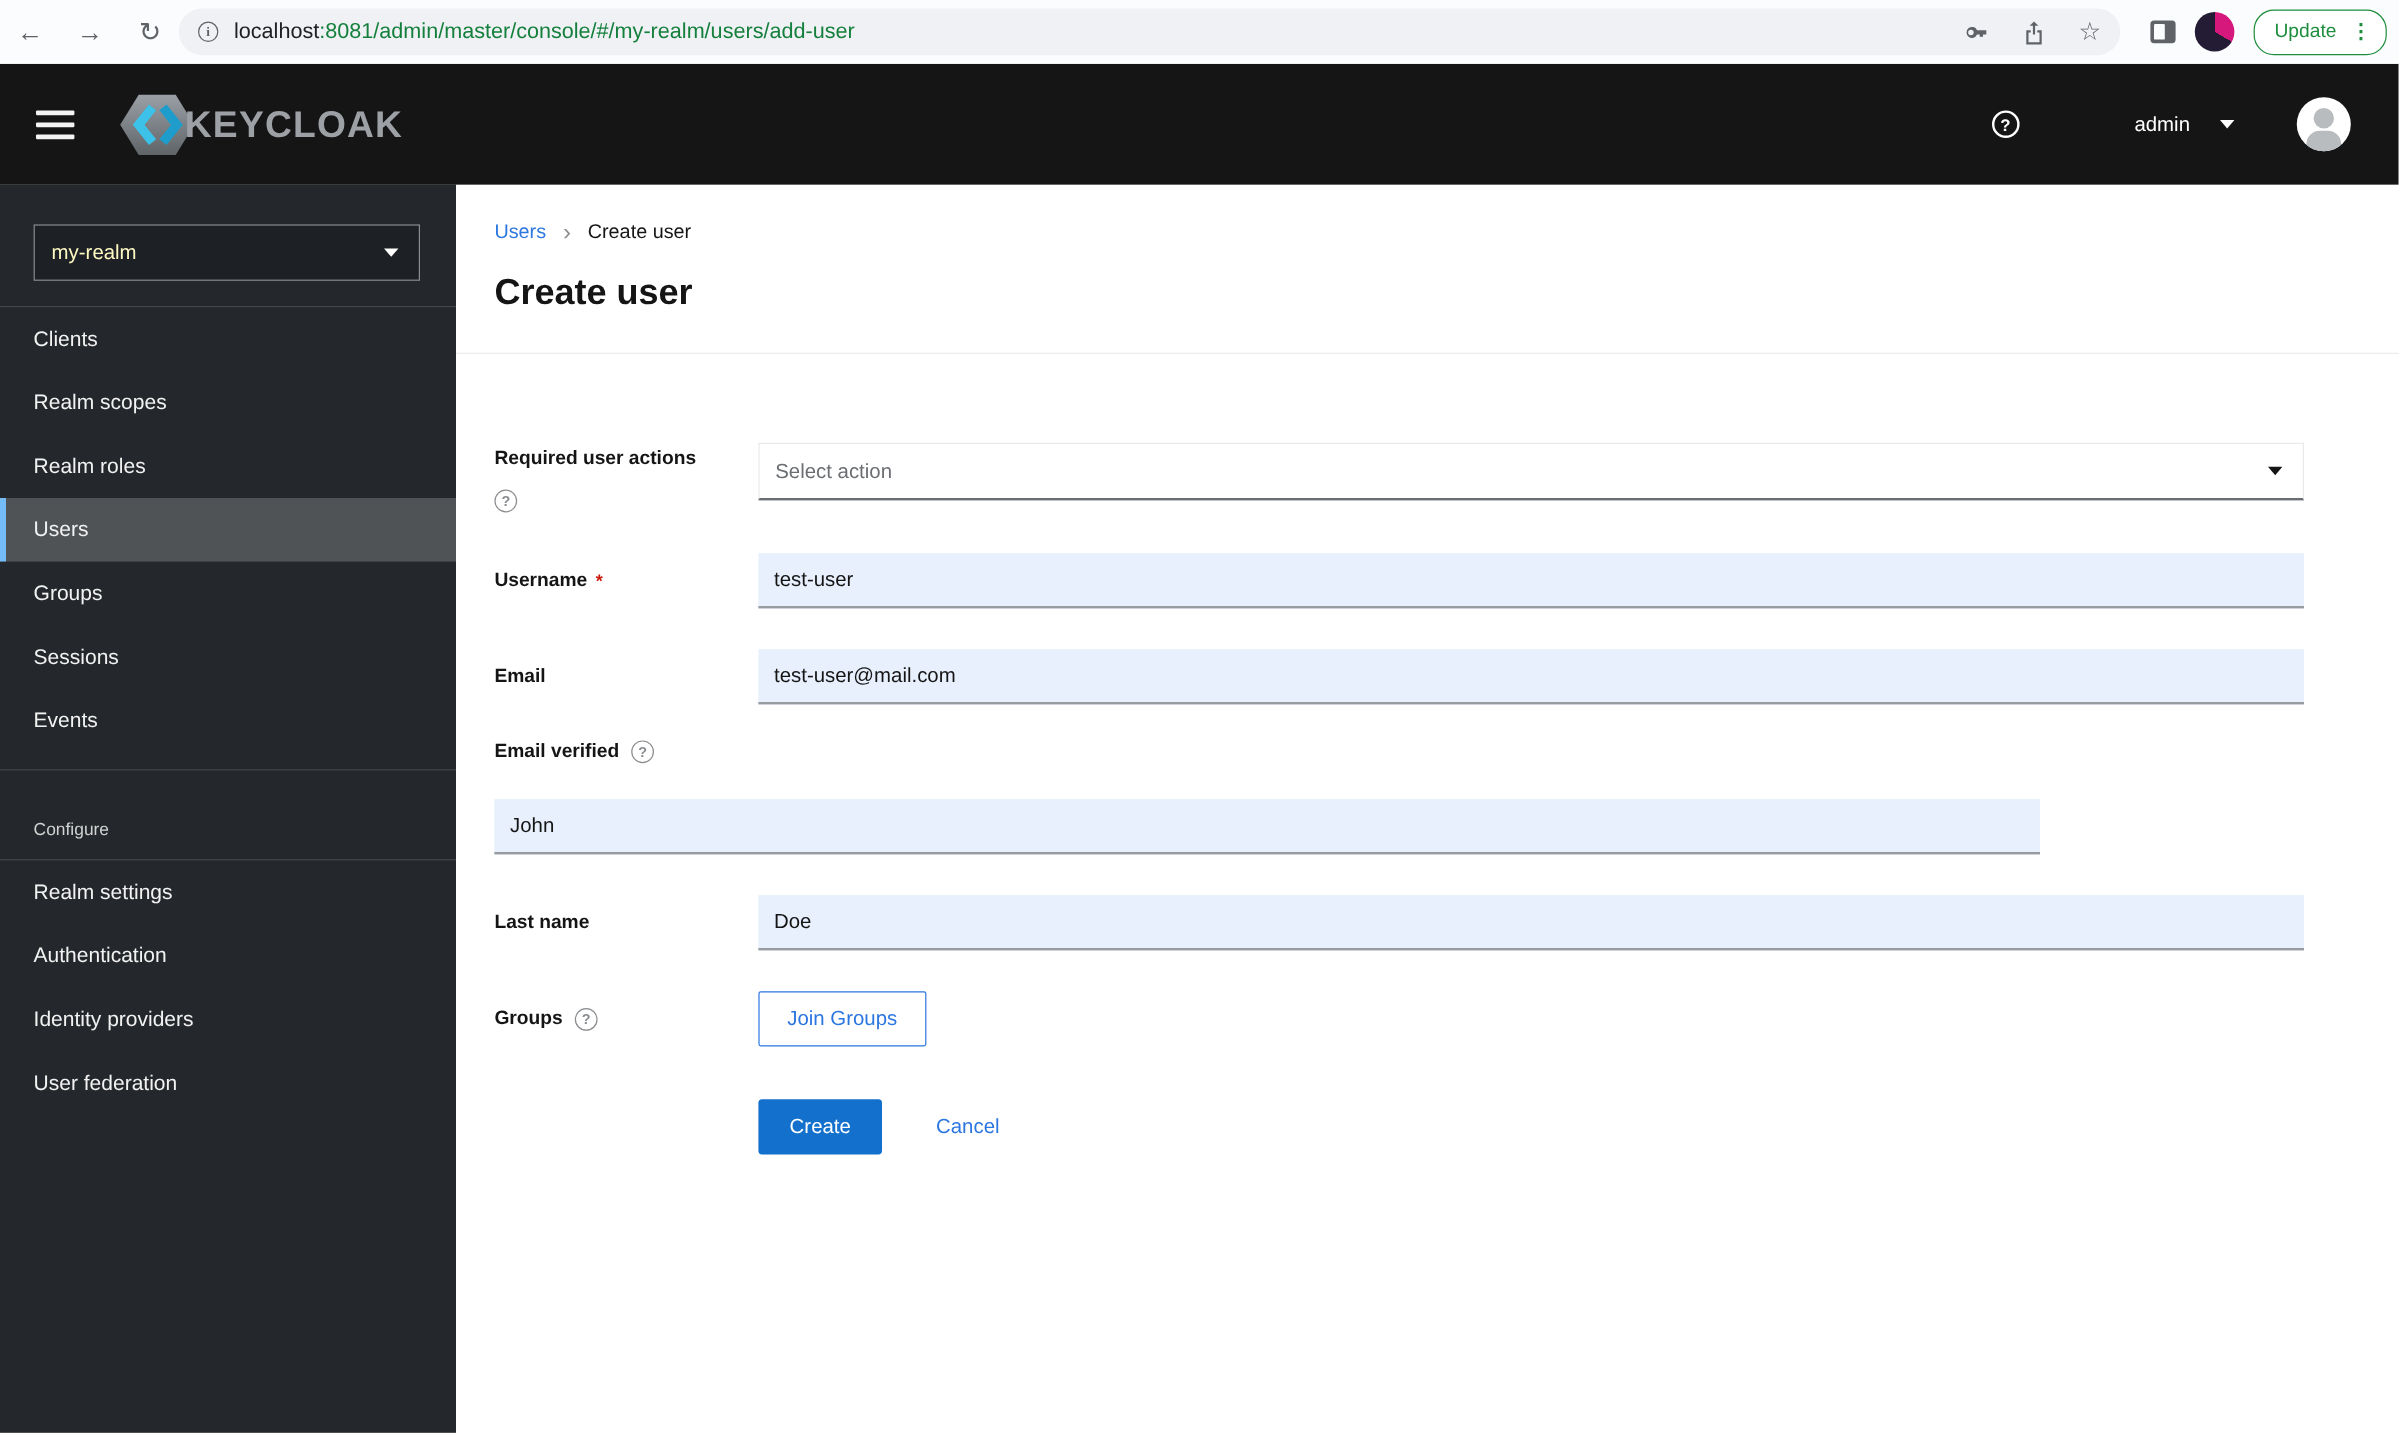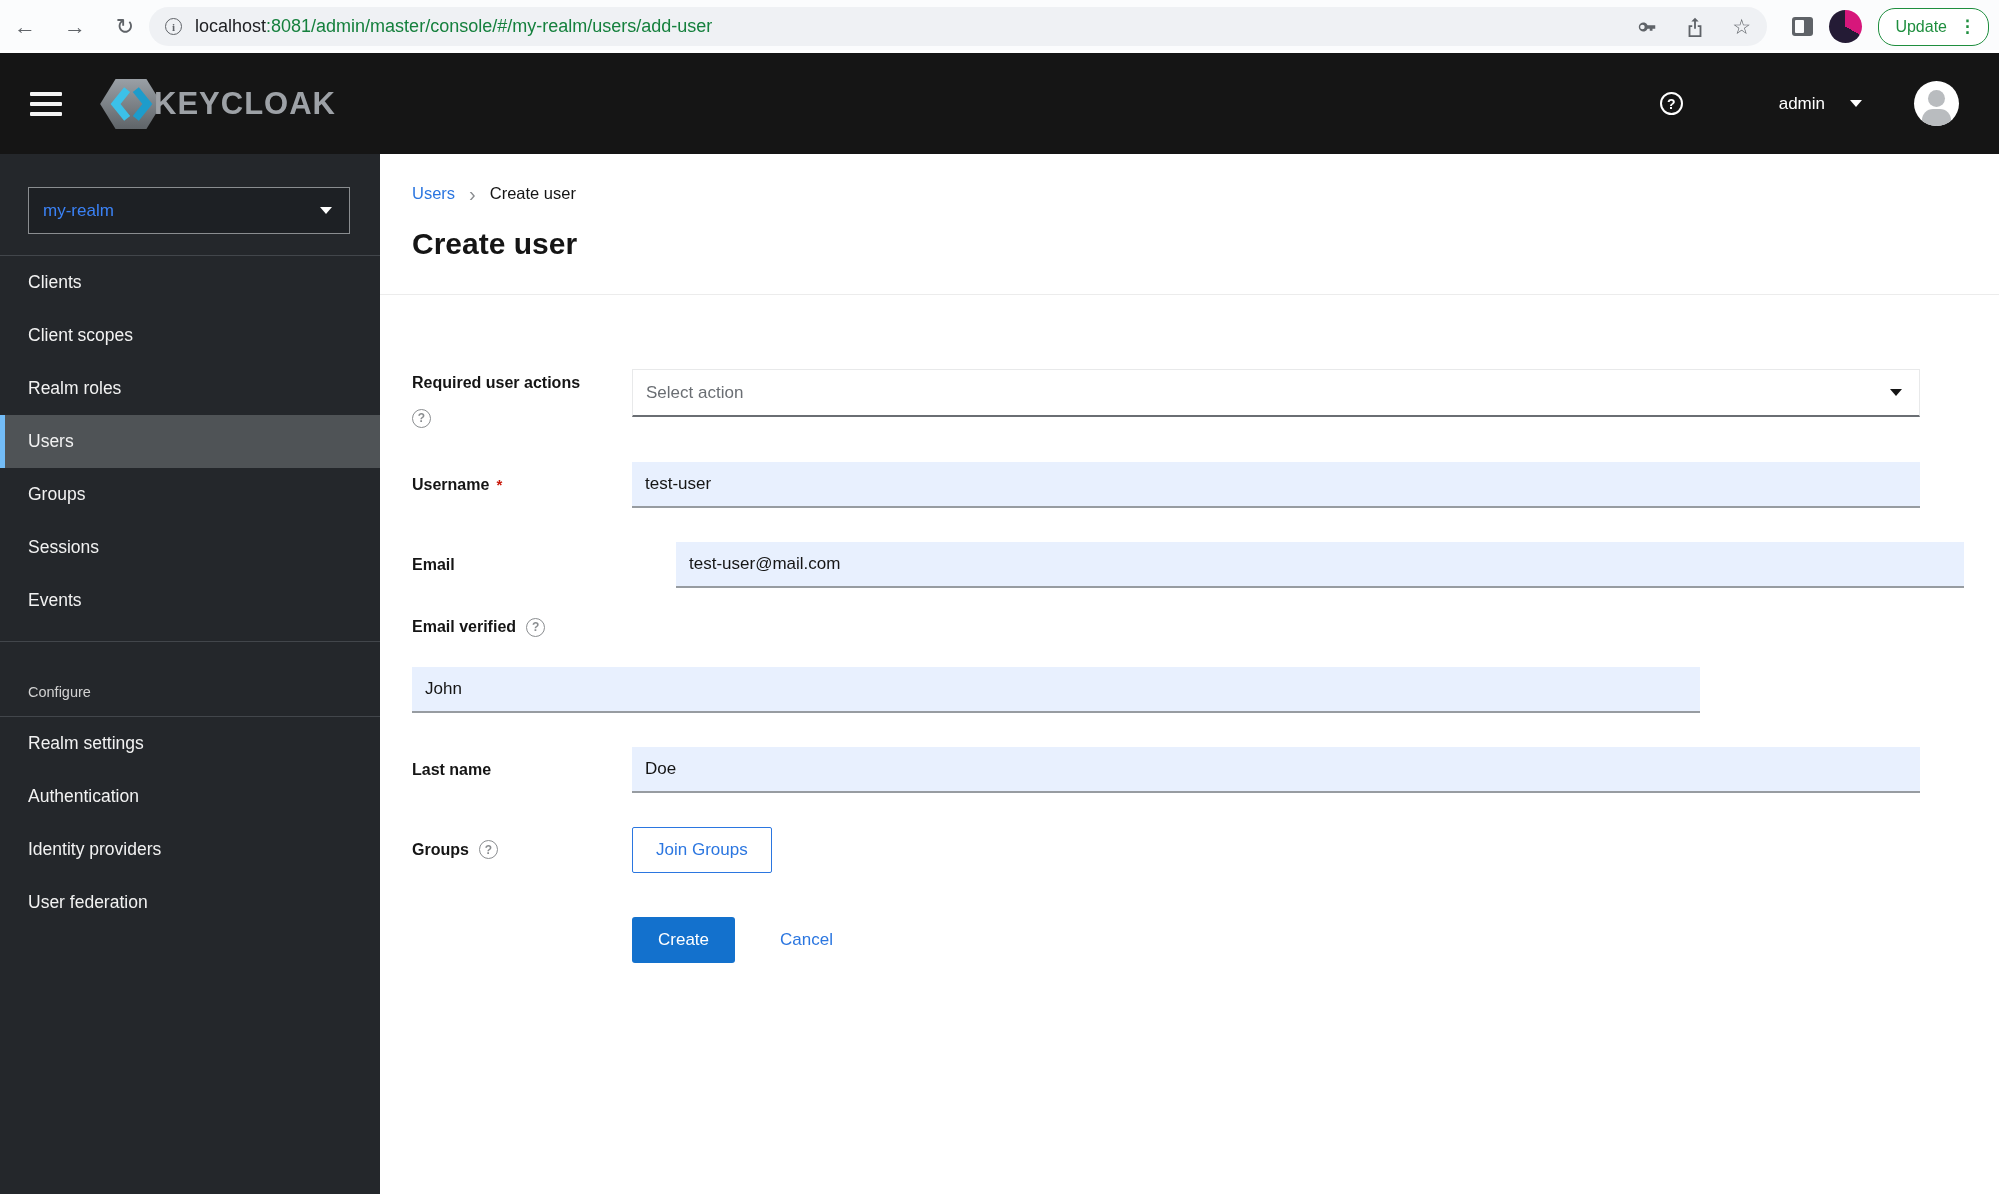--- a/index.html
+++ b/index.html
@@ -36,21 +36,21 @@
   .user-menu { display:flex; align-items:center; margin-left:96px; cursor:pointer; }
   .user-name { color:#fff; font-size:17px; }
   .caret { width:0; height:0; border-left:6px solid transparent; border-right:6px solid transparent; border-top:7px solid #fff; margin-left:25px; }
   .kc-avatar { width:45px; height:45px; border-radius:50%; background:#fff; margin-left:52px; position:relative; overflow:hidden; }
   .kc-avatar .head { position:absolute; left:14px; top:9px; width:17px; height:17px; border-radius:50%; background:#b9bcbf; }
   .kc-avatar .body { position:absolute; left:8px; top:28px; width:29px; height:22px; border-radius:11px 11px 0 0; background:#b9bcbf; }
 
   
   .main { display:flex; height:1040px; }
   .sidebar { width:380px; background:#24272b; flex:0 0 auto; }
-  .realm-select { margin:33px 30px 0 28px; height:47px; border:1px solid #8a8d90; background:#1d2024; display:flex; align-items:center; justify-content:space-between; padding:0 17px 0 14px; color:#3b82f6; font-size:17px; cursor:pointer; }
+  .realm-select { margin:33px 30px 0 28px; height:47px; border:1px solid #8a8d90; background:#1d2024; display:flex; align-items:center; justify-content:space-between; padding:0 17px 0 14px; color:#fef9c3; font-size:17px; cursor:pointer; }
   .realm-select .caret { margin-left:0; }
   .side-divider { height:1px; background:#42464b; margin-top:21px; }
   .section-label { padding:24px 0 16px 28px; font-size:14.5px; color:#d2d2d2; border-bottom:1px solid #42464b; }
   .section-label.second { padding-top:42px; }
   .side-divider.second { margin-top:14px; }
   .nav-item { height:53px; display:flex; align-items:center; padding-left:28px; font-size:17.5px; color:#f2f2f2; cursor:pointer; }
   .nav-item.selected { background:#4f5356; box-shadow:inset 5px 0 0 #73bcf7; }
 
   
   .content { flex:1; background:#fff; padding:30px 0 0 32px; }
@@ -67,21 +67,21 @@
   .label-line { display:flex; align-items:center; font-weight:700; font-size:16px; color:#151515; }
   .required-star { color:#c9190b; margin-left:7px; font-size:15px; font-weight:700; }
   .help-circle { width:19px; height:19px; border:1.5px solid #8a8d90; border-radius:50%; color:#8a8d90; font-size:12px; font-weight:700; display:inline-flex; align-items:center; justify-content:center; flex:0 0 auto; cursor:pointer; }
   .label-line .help-circle { margin-left:10px; }
   .row-first .label-cell { justify-content:flex-start; padding-top:15px; }
   .help-below { margin-top:16px; }
   .input-cell { width:1288px; display:flex; align-items:center; }
   .select-box { width:100%; height:48px; background:#fff; border:1px solid #e8e9ea; border-bottom:2px solid #6a6e73; display:flex; align-items:center; justify-content:space-between; padding:0 17px 0 13px; font-size:17px; color:#6a6e73; cursor:pointer; }
   .select-caret { width:0; height:0; border-left:6px solid transparent; border-right:6px solid transparent; border-top:7px solid #151515; }
   .text-input { width:100%; height:46px; border:none; border-bottom:2px solid #979ca1; background:#e8f0fe; font-size:17px; padding:0 13px; color:#151515; font-family:"Liberation Sans", sans-serif; outline:none; }
-  .row-email { margin-bottom:30px;gap:44px; }
+  .row-email { margin-bottom:30px; }
   .row-toggle { margin-bottom:30px; }
   .row-toggle .input-cell { min-height:40px; }
   .toggle { width:56px; height:34px; border-radius:17px; background:#1371cd; position:relative; cursor:pointer; flex:0 0 auto; }
   .toggle-knob { position:absolute; right:4px; top:4px; width:26px; height:26px; border-radius:50%; background:#fff; }
   .toggle-label { margin-left:19px; font-size:17px; color:#151515; }
   .outline-btn { height:46px; padding:0 23px; border:1.5px solid #2b76e0; background:#fff; color:#2b76e0; font-size:17px; border-radius:2px; display:inline-flex; align-items:center; cursor:pointer; font-family:"Liberation Sans", sans-serif; }
   .action-row { margin-top:44px; }
   .primary-btn { height:46px; padding:0 26px; background:#1371cd; color:#fff; border:none; border-radius:3px; font-size:17px; cursor:pointer; font-family:"Liberation Sans", sans-serif; }
   .link-btn { margin-left:45px; color:#2b76e0; font-size:17px; background:none; border:none; cursor:pointer; font-family:"Liberation Sans", sans-serif; }
 </style>
@@ -156,21 +156,21 @@
 
   <div class="main">
 
     <div class="sidebar">
       <div class="realm-select">
         <span>my-realm</span>
         <span class="caret"></span>
       </div>
       <div class="side-divider"></div>
       <div class="nav-item">Clients</div>
-      <div class="nav-item">Client scopes</div>
+      <div class="nav-item">Realm scopes</div>
       <div class="nav-item">Realm roles</div>
       <div class="nav-item selected">Users</div>
       <div class="nav-item">Groups</div>
       <div class="nav-item">Sessions</div>
       <div class="nav-item">Events</div>
       <div class="side-divider second"></div>
       <div class="section-label second">Configure</div>
       <div class="nav-item">Realm settings</div>
       <div class="nav-item">Authentication</div>
       <div class="nav-item">Identity providers</div>

